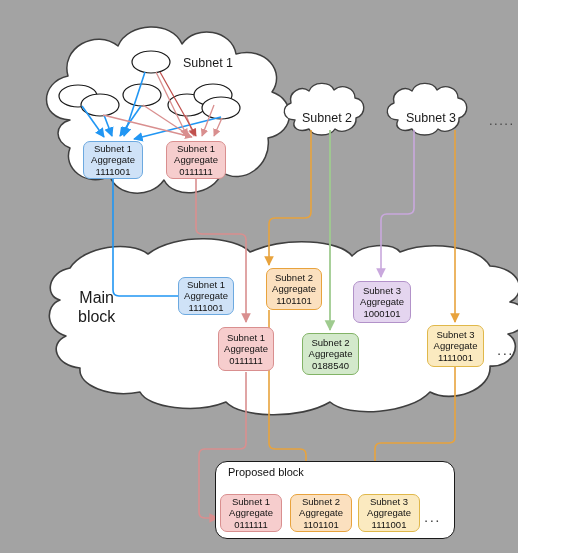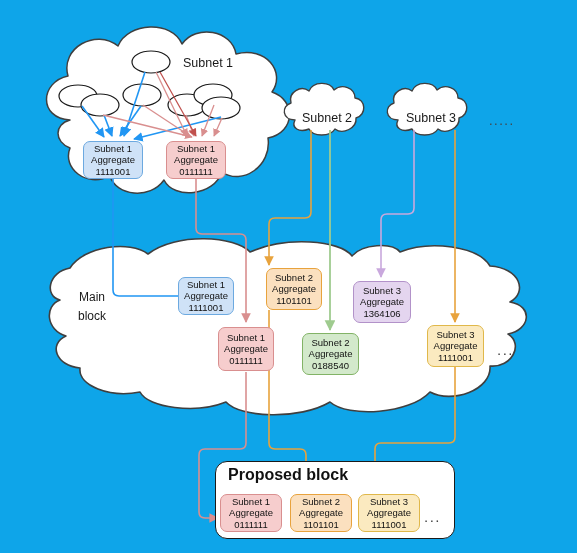--- a/index.html
+++ b/index.html
@@ -5,23 +5,23 @@
   html, body {
     margin: 0;
     padding: 0;
     background: #ffffff;
   }
   body {
     font-family: "Liberation Sans", sans-serif;
   }
   #canvas {
     position: relative;
-    width: 577px;
+    width: 518px;
     height: 553px;
-    background: #0ea5e9;
+    background: #a3a3a3;
     overflow: hidden;
   }
   #svg-layer {
     position: absolute;
     left: 0;
     top: 0;
     width: 577px;
     height: 553px;
   }
   .node-box {
@@ -41,31 +41,30 @@
   }
   .node-box span { display: block; white-space: nowrap; }
   .cloud-label {
     position: absolute;
     font-size: 12.5px;
     color: #1a1a1a;
     white-space: nowrap;
     z-index: 4;
   }
   .cloud-label.big {
-    font-size: 12px;
+    font-size: 16px;
     line-height: 19px;
     text-align: center;
   }
   .block-title {
     position: absolute;
-    font-size: 16px;
+    font-size: 11px;
     color: #111111;
     z-index: 6;
     white-space: nowrap;
-    font-weight: bold;
   }
   .dots {
     position: absolute;
     font-size: 13px;
     color: #444;
     letter-spacing: 1.5px;
     z-index: 4;
     white-space: nowrap;
   }
   .proposed-frame {
@@ -255,21 +254,21 @@
 
   <div class="node-box" style="left:302px; top:333px; width:57px; height:42px; background:#d3e9cb; border-color:#82b366;">
     <span>Subnet 2</span>
     <span>Aggregate</span>
     <span>0188540</span>
   </div>
 
   <div class="node-box" style="left:353px; top:281px; width:58px; height:42px; background:#e4d5ef; border-color:#b292c9;">
     <span>Subnet 3</span>
     <span>Aggregate</span>
-    <span>1364106</span>
+    <span>1000101</span>
   </div>
 
   <div class="node-box" style="left:427px; top:325px; width:57px; height:42px; background:#fbeac0; border-color:#e0b84a;">
     <span>Subnet 3</span>
     <span>Aggregate</span>
     <span>1111001</span>
   </div>
 
   <div class="proposed-frame" style="left:215px; top:461px; width:240px; height:78px;"></div>
 

